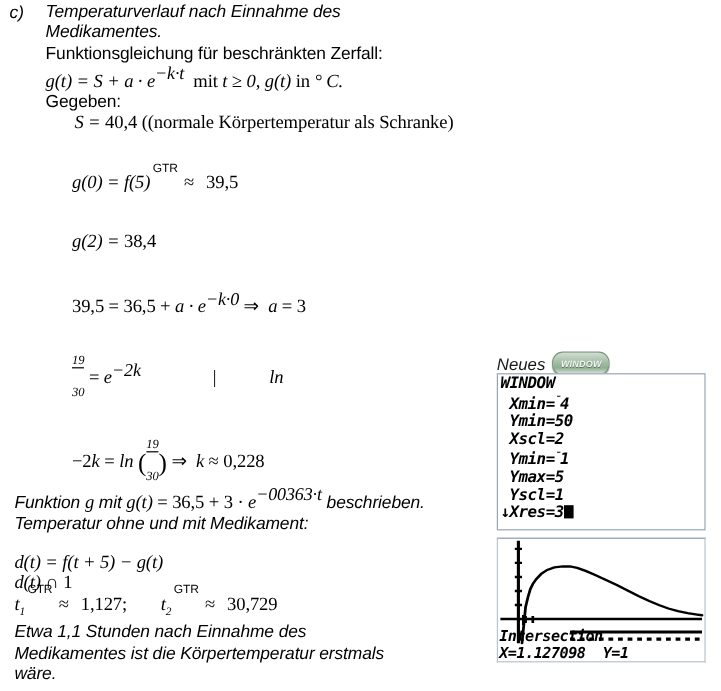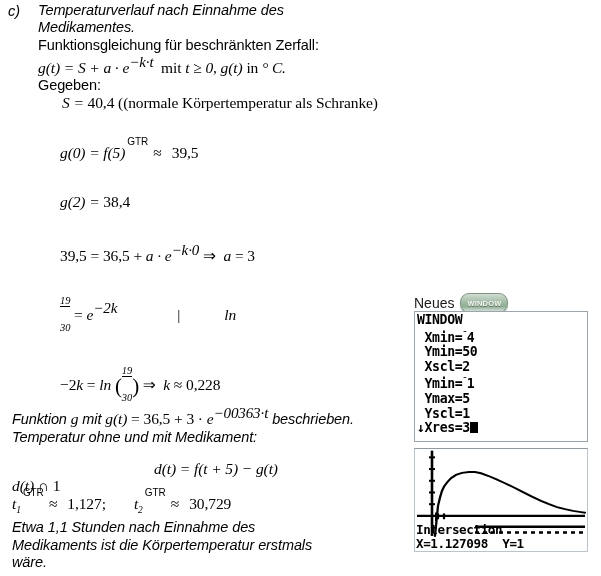--- a/index.html
+++ b/index.html
@@ -99,20 +99,21 @@
   .sp3 { display: inline-block; width: 44px; }
   .sp4 { display: inline-block; width: 60px; }
 
   
   #calc {
     position: absolute;
     left: 411px;
     top: 288px;
     width: 190px;
     height: 288px;
+    font-style: italic;
   }
   #neues-row {
     position: absolute;
     left: 3px;
     top: 4px;
     height: 22px;
     display: flex;
     align-items: center;
   }
   #neues-label {
@@ -231,27 +232,27 @@
 
     <div class="ln ind2 mth" style="line-height:20px;"><span class="rm">−2</span>k <span class="rm">=</span> ln <span class="paren-big">(</span><span class="frac"><span class="num">19</span><span class="den">30</span></span><span class="paren-big">)</span> <span class="rm">⇒</span>&nbsp; k <span class="rm">≈</span> <span class="rm">0,228</span></div>
 
 
     <div class="ln it" style="margin-left:-26px;">Funktion <span class="mth">g</span> mit <span class="mth">g(t) <span class="rm">= 36,5 + 3&nbsp;·&nbsp;</span>e<sup class="e">−00363·t</sup></span> <span>beschrieben.</span></div>
 
     <div class="ln it" style="margin-left:-26px;">Temperatur ohne und mit Medikament:</div>
 
     <div class="ln" style="height:14px;">&nbsp;</div>
 
-    <div class="ln mth" style="margin-left:-26px;text-align:center;">d(t) = f(t + 5) − g(t)</div>
+    <div class="ln mth" style="margin-left:-26px;">d(t) = f(t + 5) − g(t)</div>
     <div class="ln mth" style="margin-left:-26px;">d(t) <span class="rm">∩ 1</span></div>
 
     <div class="ln mth" style="margin-left:-26px;position:relative;">t<sub class="e">1</sub><span class="gtrwrap"><span class="gtr">GTR</span></span><span class="sp2"></span><span class="rm">≈</span><span class="sp"></span><span class="rm">1,127;</span><span class="sp2"></span>t<sub class="e">2</sub><span class="gtrwrap"><span class="gtr">GTR</span></span><span class="sp2"></span><span class="rm">≈</span><span class="sp"></span><span class="rm">30,729</span></div>
 
     <div class="ln it" style="margin-left:-26px;">Etwa 1,1 Stunden nach Einnahme des</div>
-    <div class="ln it" style="margin-left:-26px;">Medikaments ist die Körpertemperatur erstmals</div>
+    <div class="ln it" style="margin-left:-26px;">Medikamentes ist die Körpertemperatur erstmals</div>
     <div class="ln it" style="margin-left:-26px;">wäre.</div>
 
   </div>
 </div>
 
 <div id="calc">
 
   <div id="neues-row">
     <span id="neues-label">Neues</span>
     <span id="window-key">

